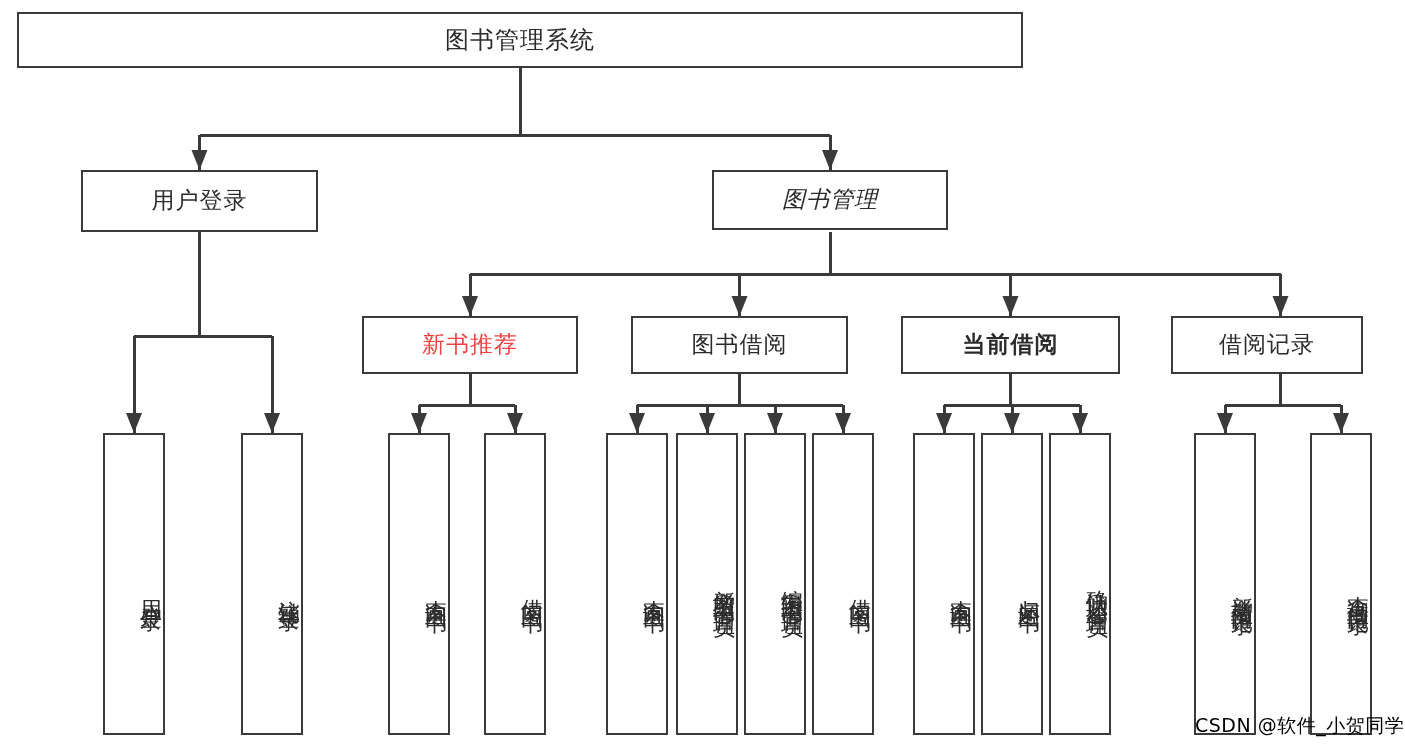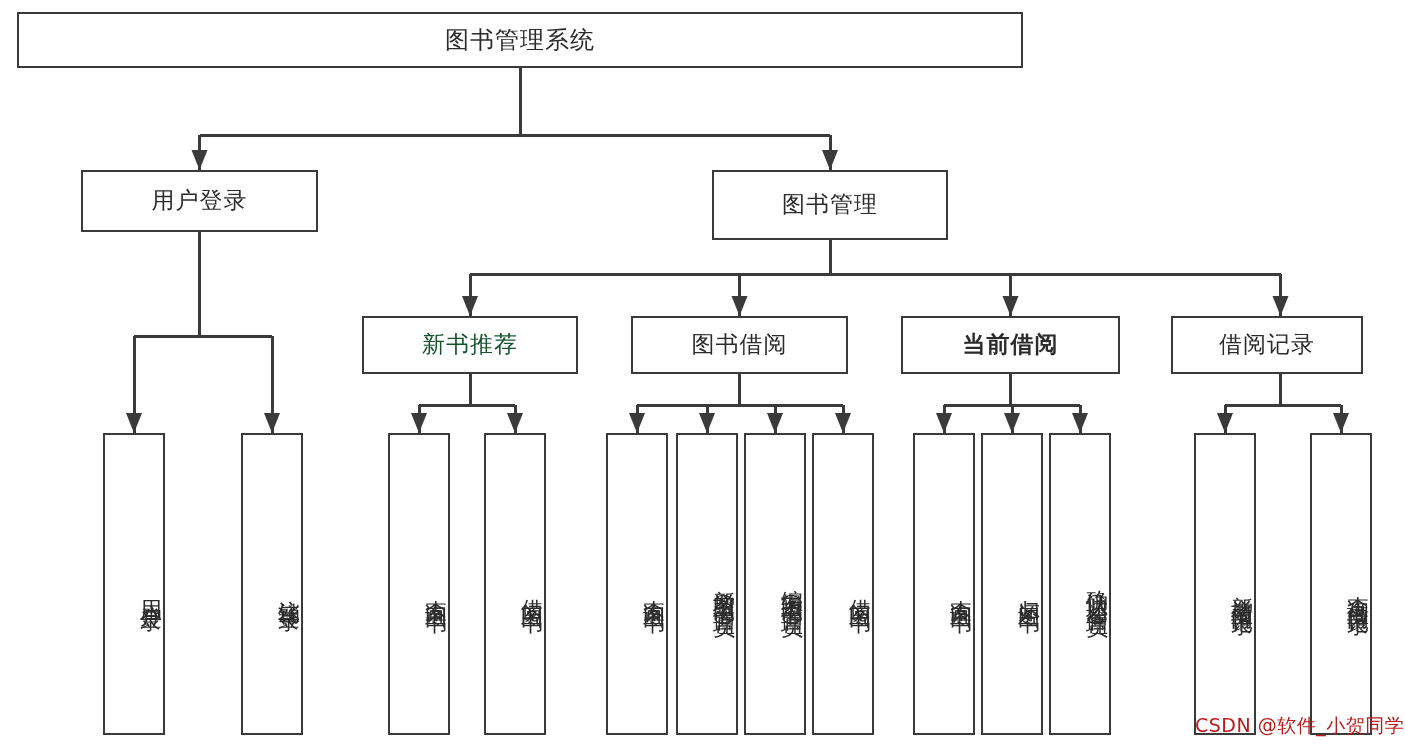--- a/index.html
+++ b/index.html
@@ -124,24 +124,24 @@
       <polygon points="1333,413 1349,413 1341,433" fill="#3a3a3a"></polygon>
     </svg>
 
   <div id="nodes-layer">
       <div class="node horiz root" style="left: 17px; top: 12px; width: 1006px; height: 56px; border-color: rgb(58, 58, 58); background: rgb(255, 255, 255); color: rgb(43, 43, 43);">
         <span>图书管理系统</span>
       </div>
       <div class="node horiz level2" style="left: 81px; top: 170px; width: 237px; height: 62px; border-color: rgb(58, 58, 58); background: rgb(255, 255, 255); color: rgb(43, 43, 43);">
         <span>用户登录</span>
       </div>
-      <div class="node horiz level2" style="left: 712px; top: 170px; width: 236px; height: 70px; border-color: rgb(58, 58, 58); background: rgb(255, 255, 255); color: rgb(43, 43, 43);">
+      <div class="node horiz level2" style="left: 712px; top: 170px; width: 236px; height: 60px; border-color: rgb(58, 58, 58); background: rgb(255, 255, 255); color: rgb(43, 43, 43); font-style: italic;">
         <span>图书管理</span>
       </div>
-      <div class="node horiz level3" style="left: 362px; top: 316px; width: 216px; height: 58px; border-color: rgb(58, 58, 58); background: rgb(255, 255, 255); color: #14532d;">
+      <div class="node horiz level3" style="left: 362px; top: 316px; width: 216px; height: 58px; border-color: rgb(58, 58, 58); background: rgb(255, 255, 255); color: #ef4444;">
         <span>新书推荐</span>
       </div>
       <div class="node horiz level3" style="left: 631px; top: 316px; width: 217px; height: 58px; border-color: rgb(58, 58, 58); background: rgb(255, 255, 255); color: rgb(43, 43, 43); text-align: center;">
         <span>图书借阅</span>
       </div>
       <div class="node horiz level3" style="left: 901px; top: 316px; width: 219px; height: 58px; border-color: rgb(58, 58, 58); background: rgb(255, 255, 255); color: rgb(43, 43, 43); font-weight: bold;">
         <span>当前借阅</span>
       </div>
       <div class="node horiz level3" style="left: 1171px; top: 316px; width: 192px; height: 58px; border-color: rgb(58, 58, 58); background: rgb(255, 255, 255); color: rgb(43, 43, 43);">
         <span>借阅记录</span>
@@ -180,15 +180,15 @@
         <span>确认归还（管理员）</span>
       </div>
       <div class="node vert leaf" style="left: 1194px; top: 433px; width: 62px; height: 302px; border-color: rgb(58, 58, 58); background: rgb(255, 255, 255); color: rgb(43, 43, 43);">
         <span>新增借阅记录</span>
       </div>
       <div class="node vert leaf" style="left: 1310px; top: 433px; width: 62px; height: 302px; border-color: rgb(58, 58, 58); background: rgb(255, 255, 255); color: rgb(43, 43, 43);">
         <span>查询借阅记录</span>
       </div>
     </div>
 
-  <div class="watermark" style="left: 1195px; top: 713px; color: #b91c1c;">CSDN @软件_小贺同学</div>
+  <div class="watermark" style="left: 1195px; top: 713px; color: #000000;">CSDN @软件_小贺同学</div>
 
 </div>
 
 </body></html>

